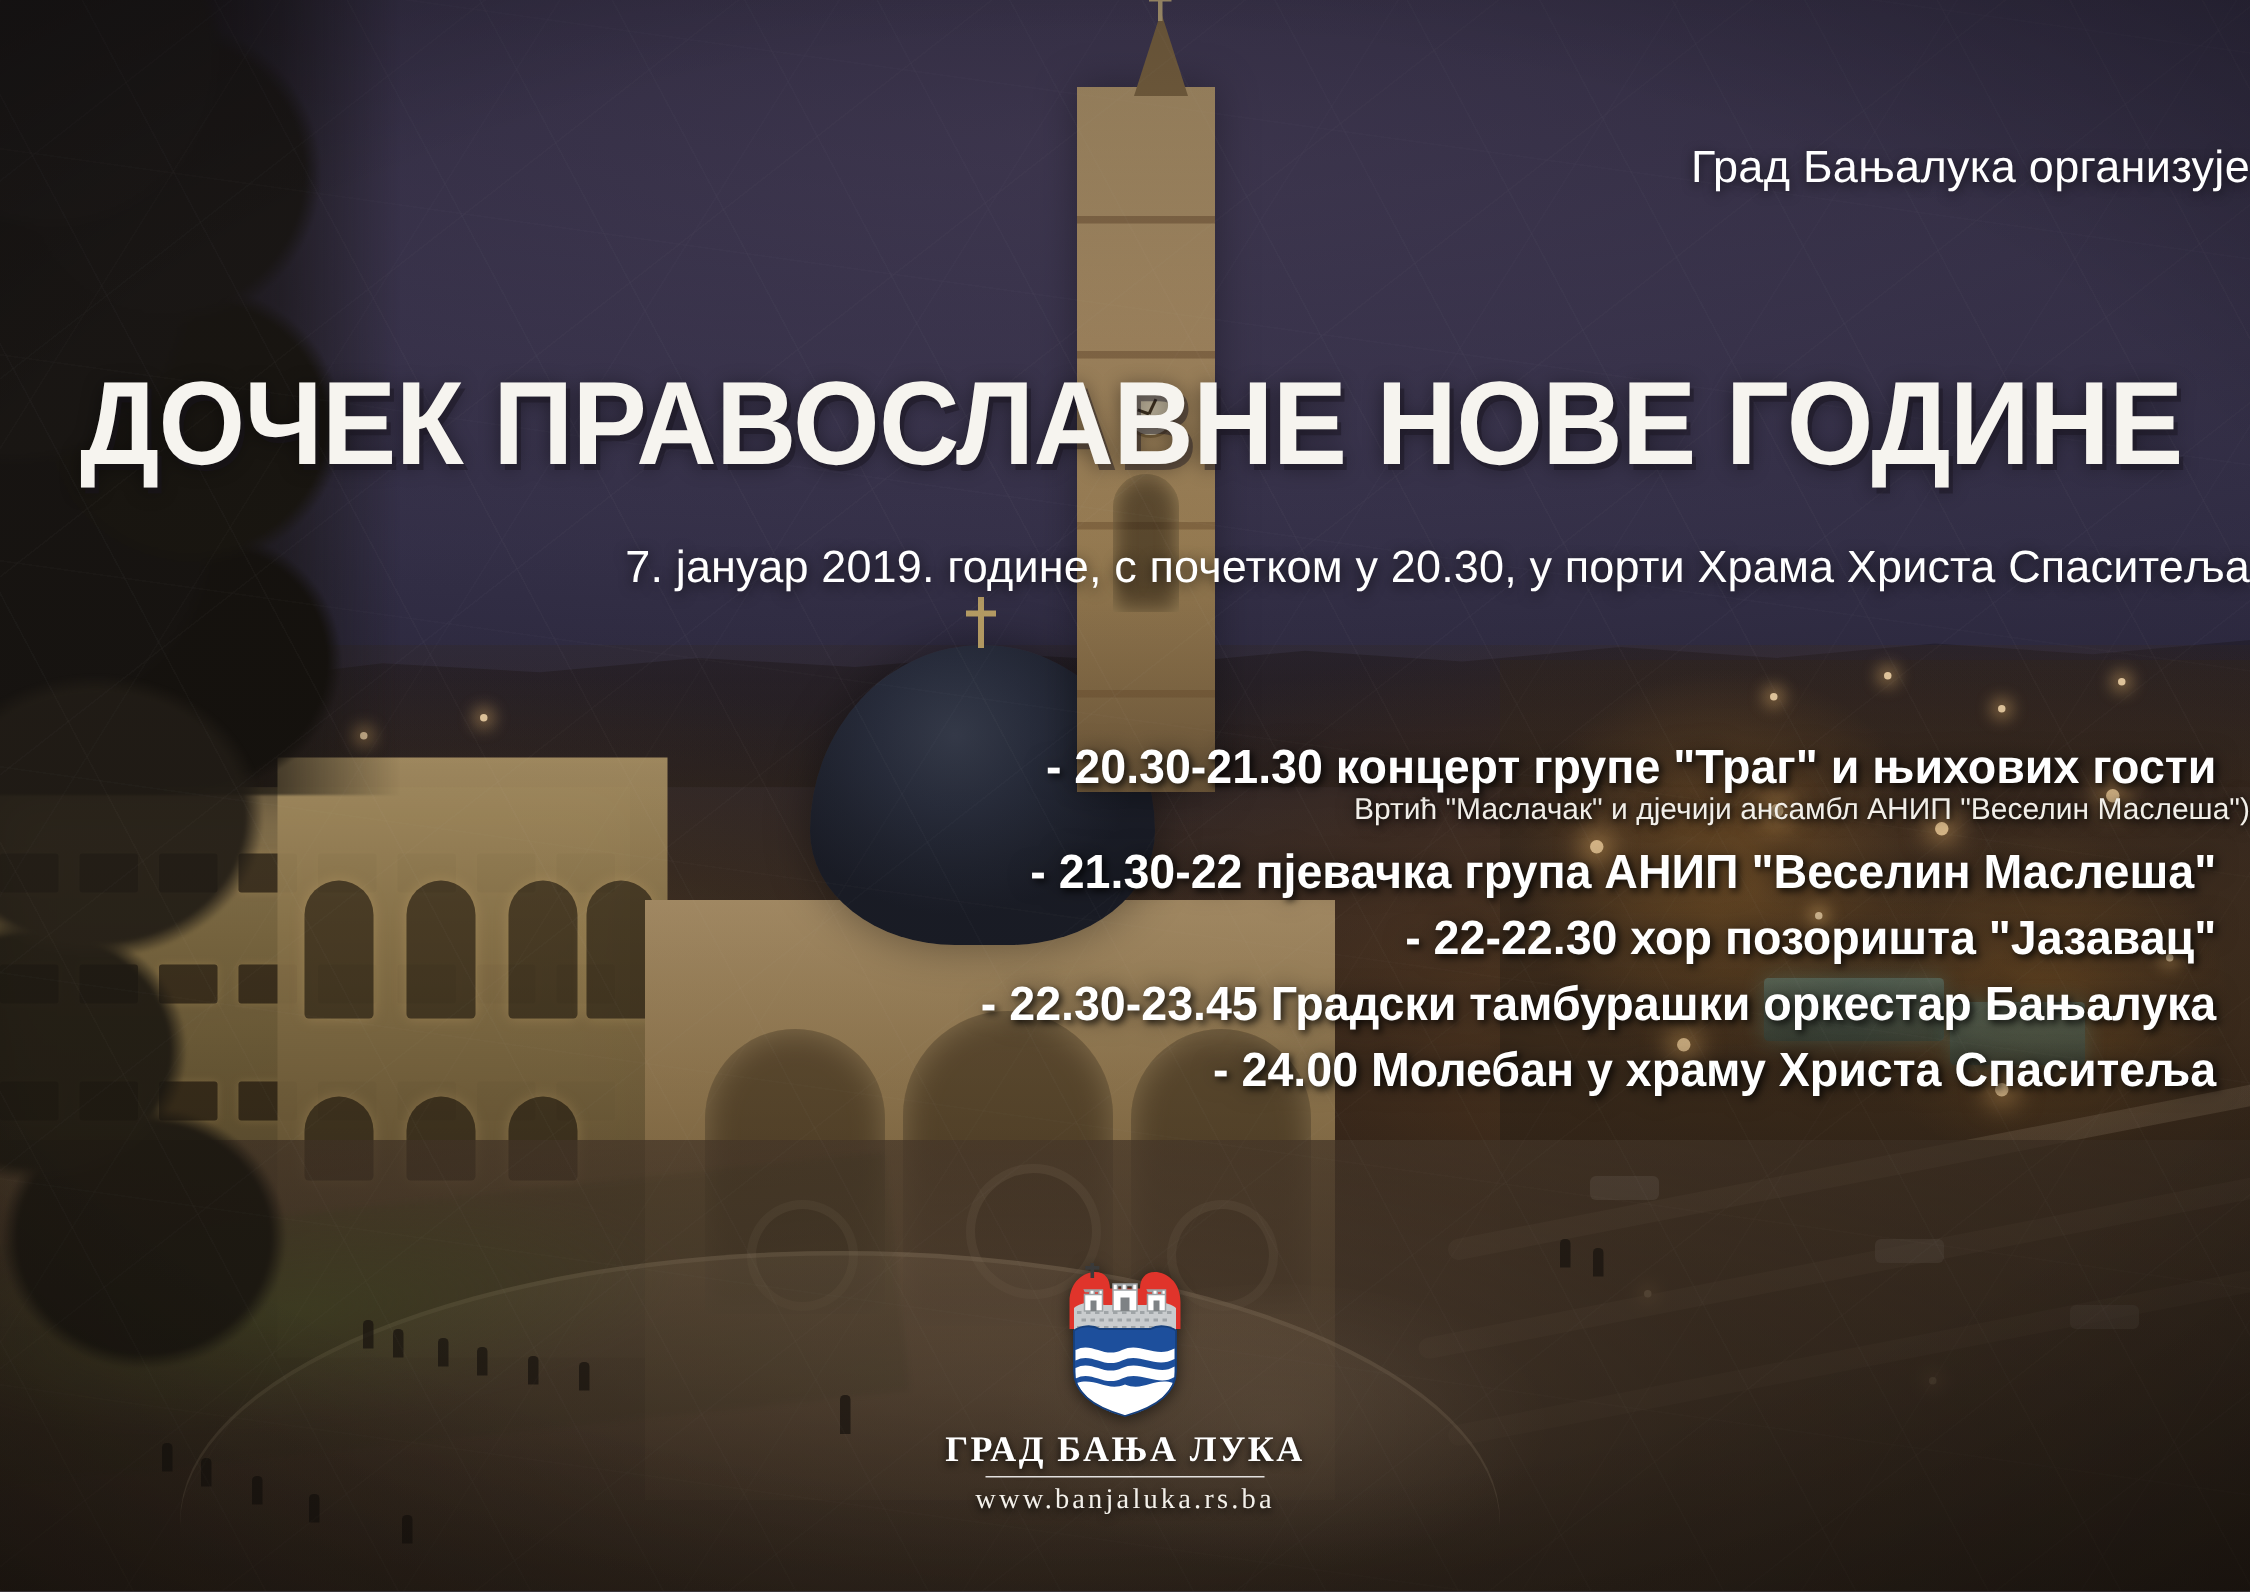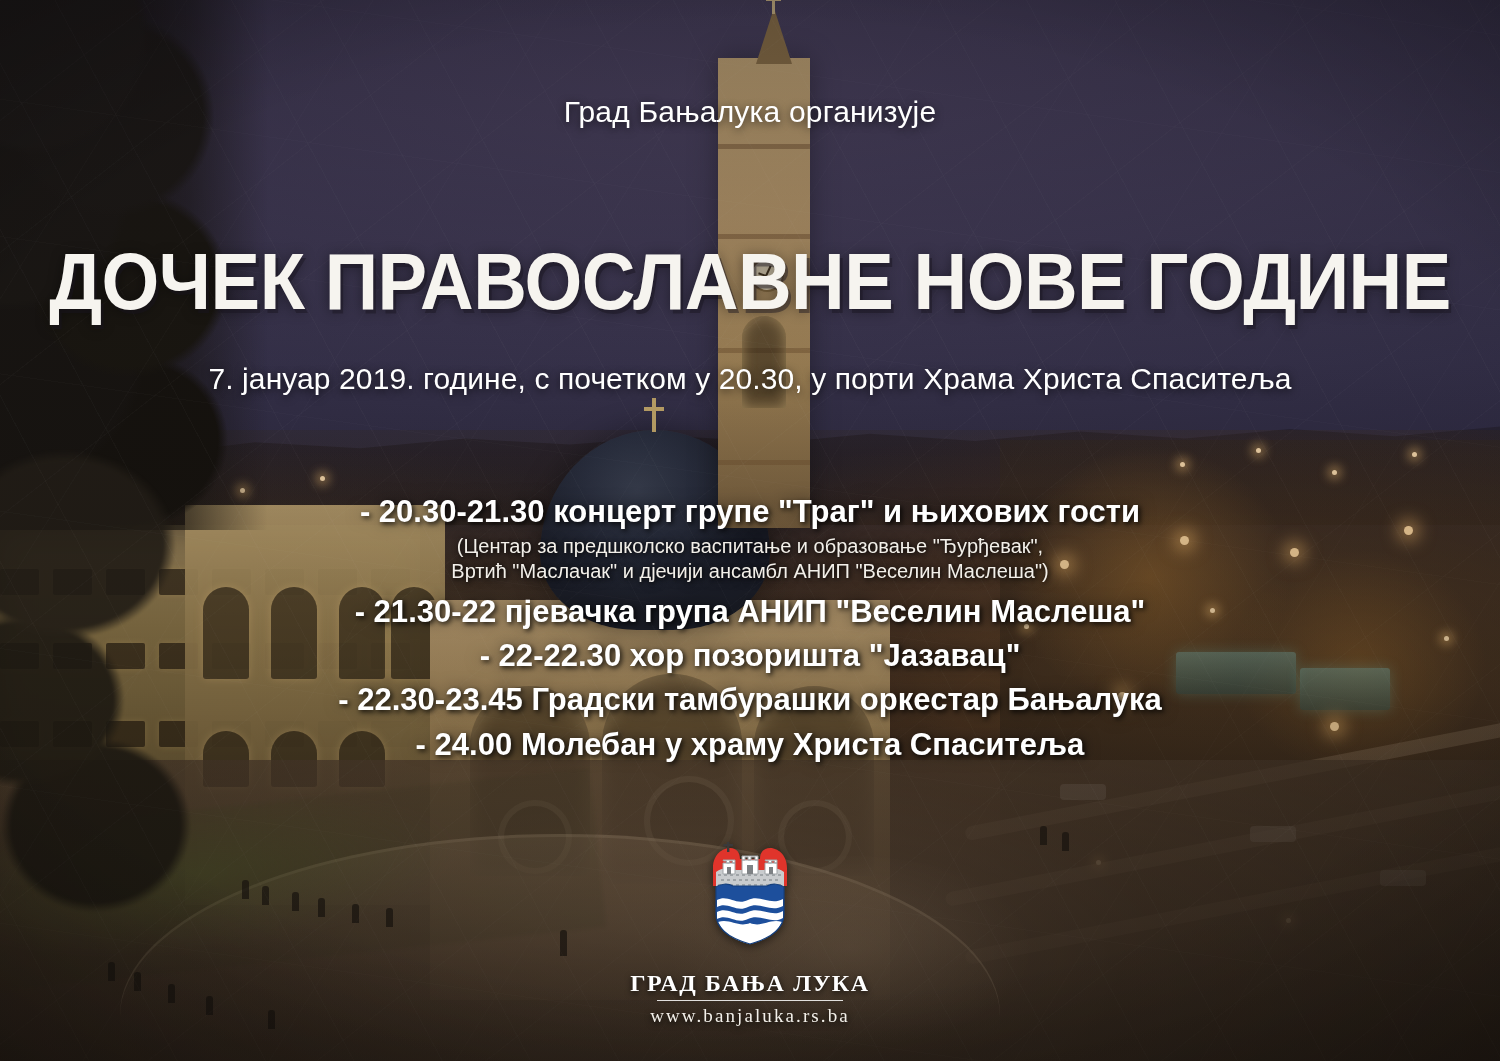--- a/index.html
+++ b/index.html
@@ -198,21 +198,21 @@
   .vignette{
     position:absolute;inset:0;pointer-events:none;
     background:radial-gradient(105% 88% at 50% 48%, rgba(0,0,0,0) 52%, rgba(0,0,0,.38) 84%, rgba(0,0,0,.62) 100%);
   }
   .darken{
     position:absolute;inset:0;pointer-events:none;
     background:linear-gradient(180deg, rgba(20,16,26,.34) 0%, rgba(20,16,26,.10) 34%, rgba(18,14,10,.28) 72%, rgba(14,11,8,.46) 100%);
   }
 
   
-  .content{position:absolute;inset:0;text-align:center;border-radius:11px;}
+  .content{position:absolute;inset:0;text-align:right;border-radius:11px;}
 
   .organizer{
     position:absolute;top:95px;left:0;right:0;
     font-size:30px;color:#ffffff;letter-spacing:.2px;font-weight:400;
     text-shadow:0 2px 8px rgba(0,0,0,.65);
   }
 
   .headline{
     position:absolute;top:189px;left:0;right:0;
     font-family:"Liberation Sans","DejaVu Sans",sans-serif;
@@ -250,21 +250,21 @@
   }
   .p-sub.first{margin-top:6px;}
 
   
   .logo{
     position:absolute;left:0;right:0;top:842px;
     display:flex;flex-direction:column;align-items:center;
   }
   .crest{position:relative;width:88px;height:104px;filter:drop-shadow(0 2px 5px rgba(0,0,0,.55));}
   .logo-name{
-    margin-top:24px;
+    margin-top:8px;
     font-family:"Liberation Serif","DejaVu Serif",serif;
     font-weight:700;font-size:24px;letter-spacing:1.6px;color:#ffffff;
     text-shadow:0 2px 6px rgba(0,0,0,.8);
   }
   .logo-rule{width:186px;height:1px;background:rgba(255,255,255,.85);margin-top:3px;}
   .logo-url{
     margin-top:4px;
     font-family:"Liberation Serif","DejaVu Serif",serif;
     font-size:19px;letter-spacing:2.1px;color:#f3f0ea;
     text-shadow:0 2px 6px rgba(0,0,0,.8);
@@ -401,21 +401,20 @@
   <div class="content">
 
     <div class="organizer">Град Бањалука организује</div>
 
     <h1 class="headline">ДОЧЕК ПРАВОСЛАВНЕ НОВЕ ГОДИНЕ</h1>
 
     <div class="datenote">7. јануар 2019. године, с почетком у 20.30, у порти Храма Христа Спаситеља</div>
 
     <div class="program">
       <p class="p-line">- 20.30-21.30 концерт групе "Траг" и њихових гости</p>
-      <p class="p-sub first">(Центар за предшколско васпитање и образовање "Ђурђевак",</p>
       <p class="p-sub">Вртић "Маслачак" и дјечији ансамбл АНИП "Веселин Маслеша")</p>
       <p class="p-line l2">- 21.30-22 пјевачка група АНИП "Веселин Маслеша"</p>
       <p class="p-line l3">- 22-22.30 хор позоришта "Јазавац"</p>
       <p class="p-line l4">- 22.30-23.45 Градски тамбурашки оркестар Бањалука</p>
       <p class="p-line l5">- 24.00 Молебан у храму Христа Спаситеља</p>
     </div>
 
     <div class="logo">
       <div class="crest">
         <svg viewBox="0 0 88 104" width="88" height="104" xmlns="http://www.w3.org/2000/svg">

